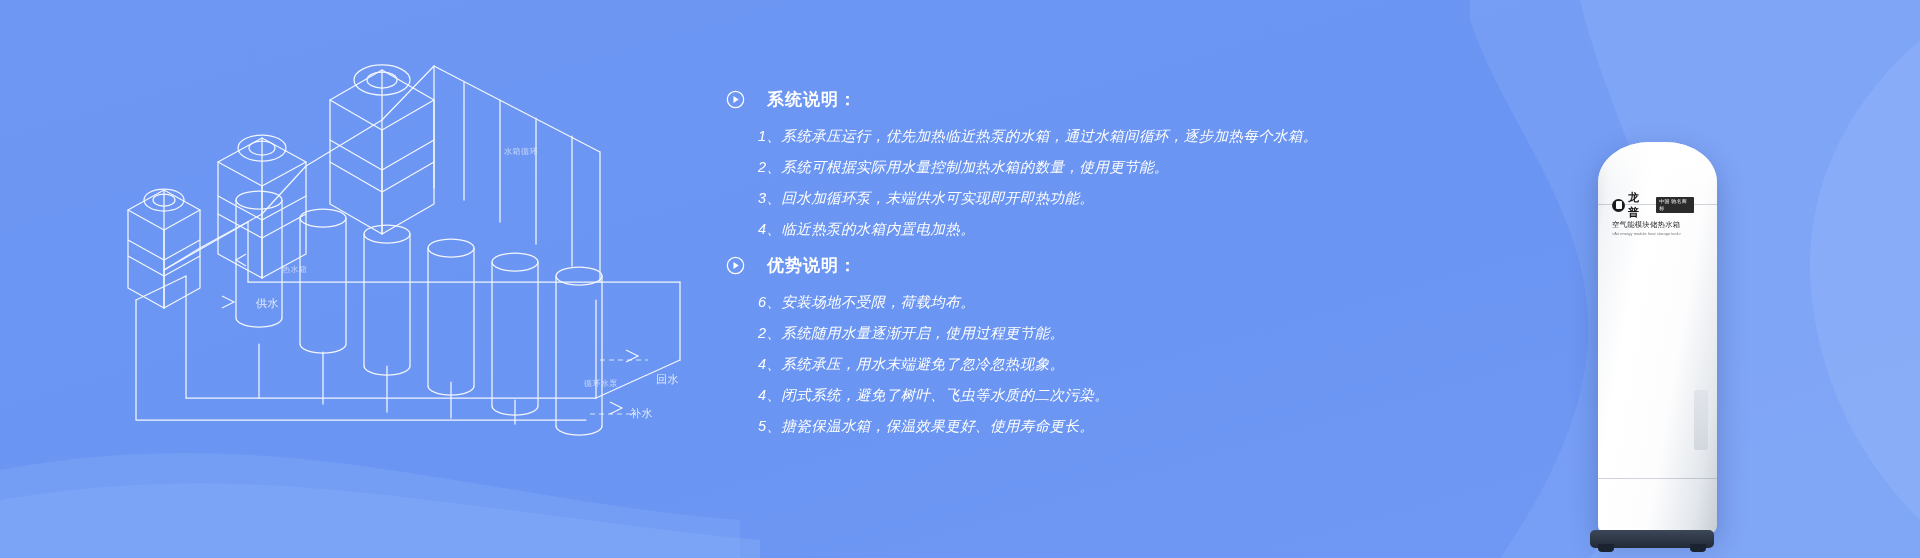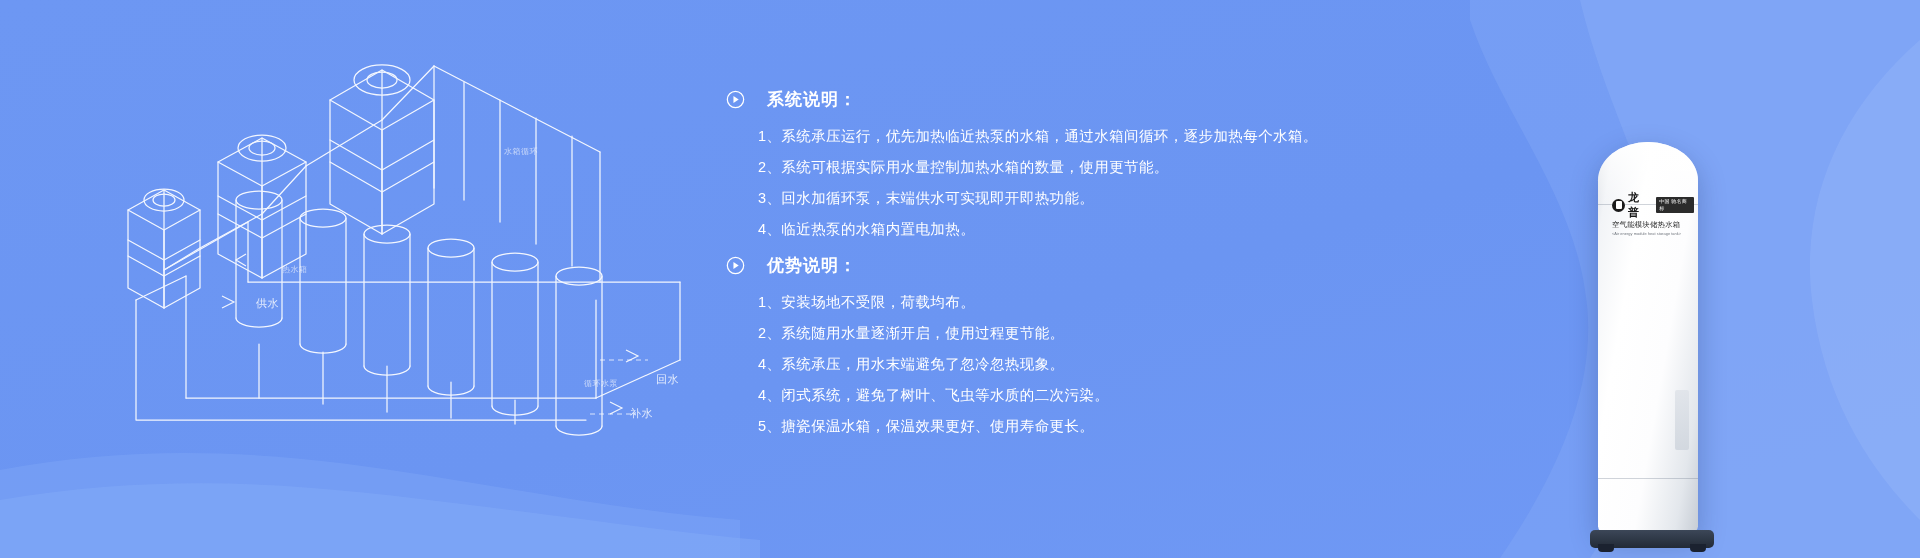--- a/index.html
+++ b/index.html
@@ -44,40 +44,40 @@
     gap:22px;
     margin-bottom:10px;
   }
   .play-icon { width:19px; height:19px; flex:0 0 19px; display:block; }
   .sec-title {
     color:#ffffff;
     font-size:17px;
     font-weight:bold;
     letter-spacing:1px;
   }
-  .items { list-style:none; padding-left:32px; }
+  .items { list-style:none; padding-left:32px;font-style:italic; }
   .items li {
     color:#ffffff;
     font-size:14.5px;
     line-height:31px;
     letter-spacing:.4px;
     white-space:nowrap;
   }
   .gap { height:7px; }
 
   
   #product {
     position:absolute;
     right:150px; bottom:10px;
     width:190px; height:420px;
   }
   .tank {
     position:absolute;
     left:18px; top:14px;
-    width:100px; height:392px;
+    width:119px; height:392px;
     border-radius:52px 52px 10px 10px / 40px 40px 8px 8px;
     background:linear-gradient(100deg,#d8dce2 0%,#f2f4f7 10%,#ffffff 32%,#fdfdfe 62%,#e3e7ec 86%,#c6ccd4 100%);
     box-shadow:0 10px 28px rgba(20,40,90,.28);
   }
   .tank-top-sheen {
     position:absolute; left:0; top:0; width:100%; height:62px;
     border-radius:52px 52px 0 0 / 40px 40px 0 0;
     background:linear-gradient(180deg,rgba(255,255,255,.95),rgba(255,255,255,0));
   }
   .tank-seam {
@@ -319,21 +319,21 @@
 
     <div class="section">
       <div class="sec-head">
         <svg class="play-icon" viewBox="0 0 20 20">
           <circle cx="10" cy="10" r="8.6" fill="none" stroke="#ffffff" stroke-width="1.3"></circle>
           <path d="M7.8 6.2 L13.4 10 L7.8 13.8 Z" fill="#ffffff"></path>
         </svg>
         <span class="sec-title">优势说明：</span>
       </div>
       <ul class="items">
-        <li>1、安装场地不受限，荷载均布。</li>
+        <li>6、安装场地不受限，荷载均布。</li>
         <li>2、系统随用水量逐渐开启，使用过程更节能。</li>
         <li>4、系统承压，用水末端避免了忽冷忽热现象。</li>
         <li>4、闭式系统，避免了树叶、飞虫等水质的二次污染。</li>
         <li>5、搪瓷保温水箱，保温效果更好、使用寿命更长。</li>
       </ul>
     </div>
   </div>
 
   <div id="product">
     <div class="tank">

